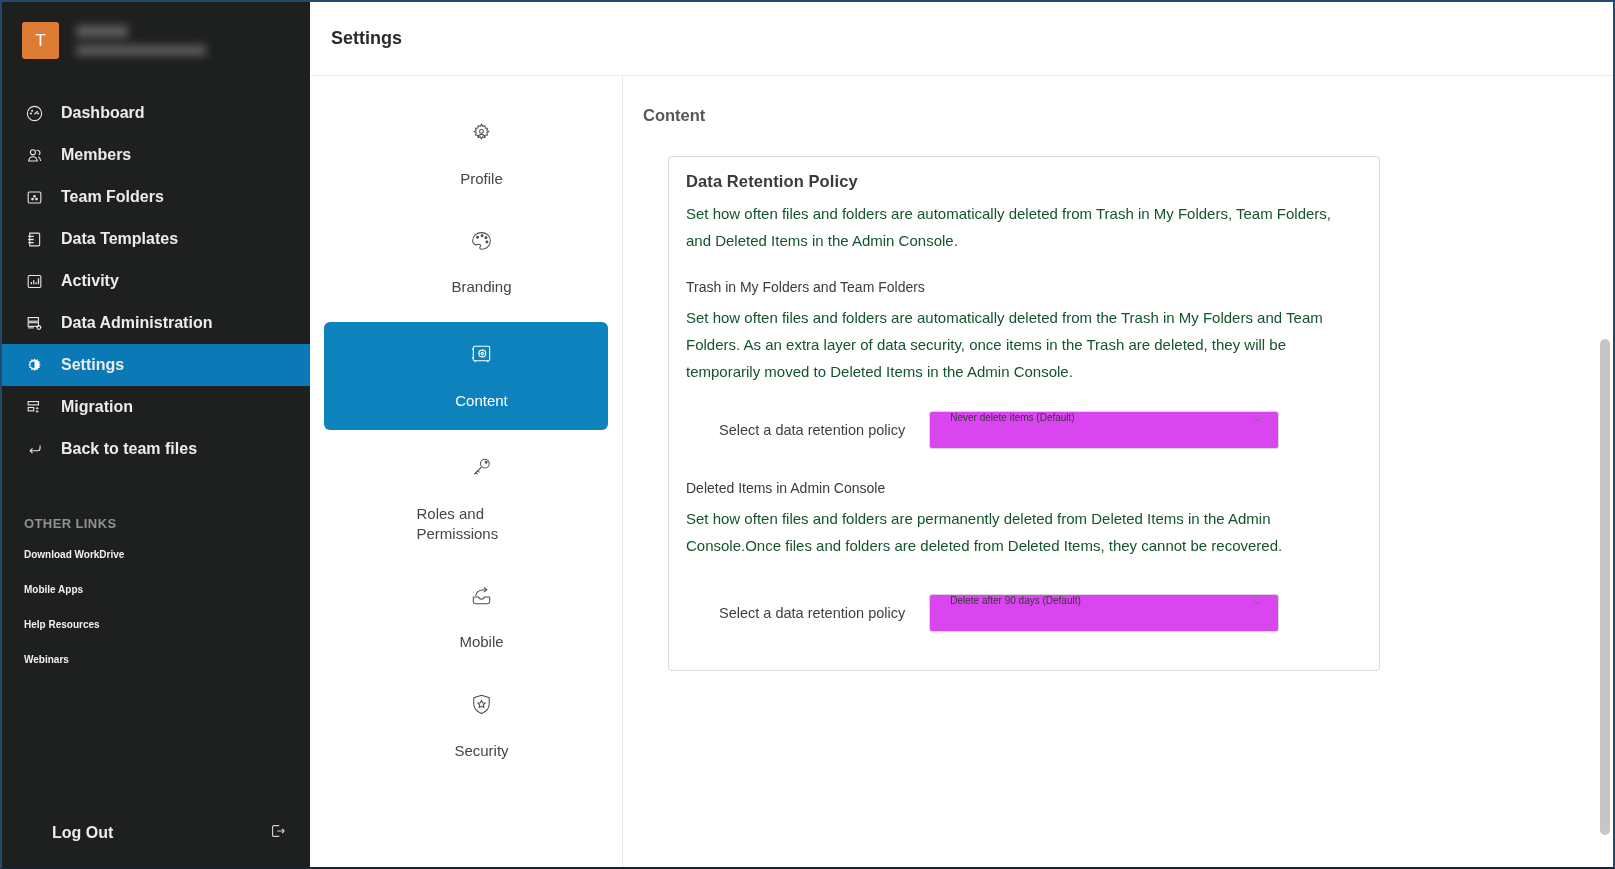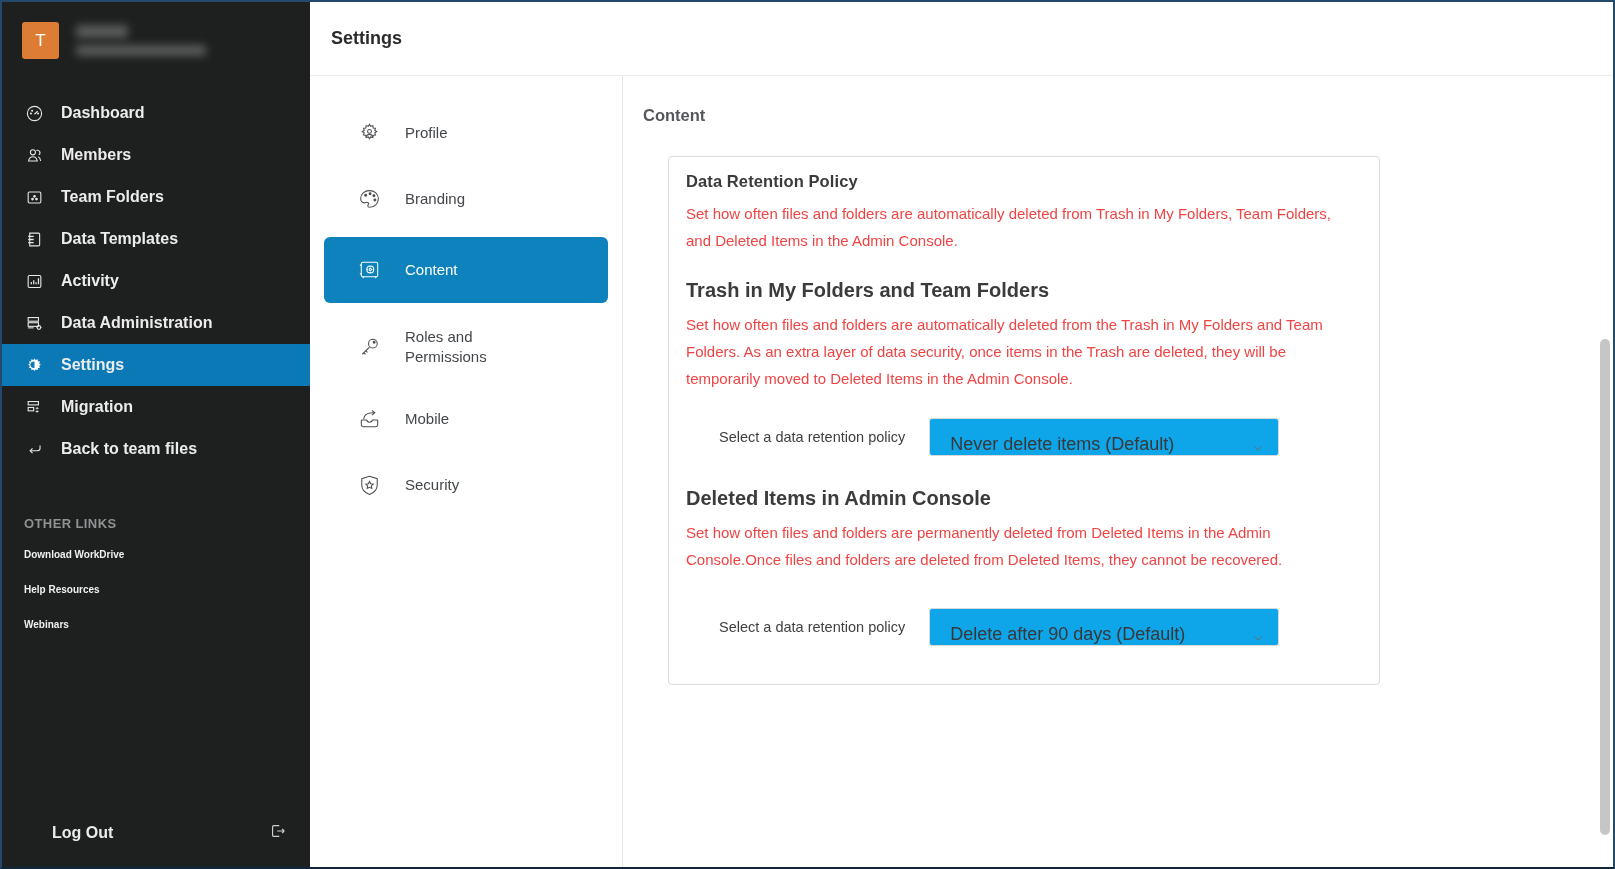--- a/index.html
+++ b/index.html
@@ -34,40 +34,40 @@
 
   
   .main { flex:1; display:flex; flex-direction:column; min-width:0; position:relative; background:#fff; }
   .header { height:74px; flex-shrink:0; border-bottom:1px solid #ececec; display:flex; align-items:center; padding-left:21px; }
   .header h1 { font-size:18px; font-weight:700; color:#2b2b2b; }
   .body { flex:1; display:flex; min-height:0; }
 
   
   .snav { width:313px; flex-shrink:0; border-right:1px solid #e6e6e6; padding-top:24px; }
   .snav-item { display:flex; align-items:center; gap:22px; padding:19px 14px 19px 45px; font-size:15px;
-               color:#43464a; cursor:pointer; }
+               color:#43464a; cursor:pointer;flex-direction:column; }
   .snav-item .sic { width:28px; height:28px; flex-shrink:0; display:flex; align-items:center; justify-content:center; }
   .snav-item svg { width:27px; height:27px; stroke:#4b4e52; fill:none; stroke-width:1.1; }
   .snav-item.selected { background:#0e82bd; color:#fff; border-radius:6px; margin:5px 14px; padding:19px 0 19px 31px; }
   .snav-item.selected svg { stroke:#fff; }
   .snav-label { line-height:1.35; max-width:130px; }
 
   
   .content { flex:1; padding:30px 0 0 20px; min-width:0; }
   .content-title { font-size:16.5px; font-weight:700; color:#54575b; }
   .card { margin:31px 0 0 25px; width:712px; border:1px solid #dcdcdc; border-radius:4px; background:#fff;
           padding:15px 25px 38px 17px; }
   .card-title { font-size:16.5px; font-weight:700; color:#3a3a3a; letter-spacing:.1px; }
-  .card p { font-size:15px; color:#ef4444; line-height:27px; margin-top:9px; }
-  .sub-h { font-size:20px; font-weight:700; color:#3b3b3b; margin-top:25px; }
+  .card p { font-size:15px; color:#14532d; line-height:27px; margin-top:9px; }
+  .sub-h { font-size:14px; font-weight:400; color:#3b3b3b; margin-top:25px; }
   .policy-row { margin:26px 0 0 33px; display:flex; align-items:center; gap:24px; }
   .policy-label { font-size:14.5px; color:#3f3f3f; }
-  .select { width:350px; height:38px; border:1px solid #d8d8d8; border-radius:3px; background:#0ea5e9;
-            display:flex; align-items:flex-end; justify-content:space-between; padding:0 13px 0 20px;
-            font-size:18px; color:#383838; cursor:pointer; }
+  .select { width:350px; height:38px; border:1px solid #d8d8d8; border-radius:3px; background:#d946ef;
+            display:flex; align-items:flex-start; justify-content:space-between; padding:0 13px 0 20px;
+            font-size:10px; color:#383838; cursor:pointer; }
   .select .chev svg { width:14px; height:14px; stroke:#6b6b6b; fill:none; stroke-width:1.6; display:block; }
   .policy-row.second { margin-top:35px; }
   .sub-h.second { margin-top:31px; }
 
   
   .scroll-thumb { position:absolute; right:3px; top:337px; width:10px; height:496px;
                   background:#c6c6c6; border-radius:6px; }
 </style>
 </head>
 <body>
@@ -173,20 +173,21 @@
               <path d="M9.5 10.5 6.5 13.5l3 3"></path>
             </svg>
         </span>
         <span>Back to team files</span>
       </div>
     </nav>
 
     <div class="other-links">
       <div class="ol-title">OTHER LINKS</div>
       <div class="ol-item">Download WorkDrive</div>
+      <div class="ol-item">Mobile Apps</div>
       <div class="ol-item">Help Resources</div>
       <div class="ol-item">Webinars</div>
     </div>
 
     <div class="logout">
       <span>Log Out</span>
       <span>
         <svg viewBox="0 0 24 24">
             <path d="M13.5 5.5H7a1.5 1.5 0 0 0-1.5 1.5v10A1.5 1.5 0 0 0 7 18.5h6.5"></path>
             <path d="M11 12h8.5m0 0-2.6-2.6M19.5 12l-2.6 2.6"></path>

